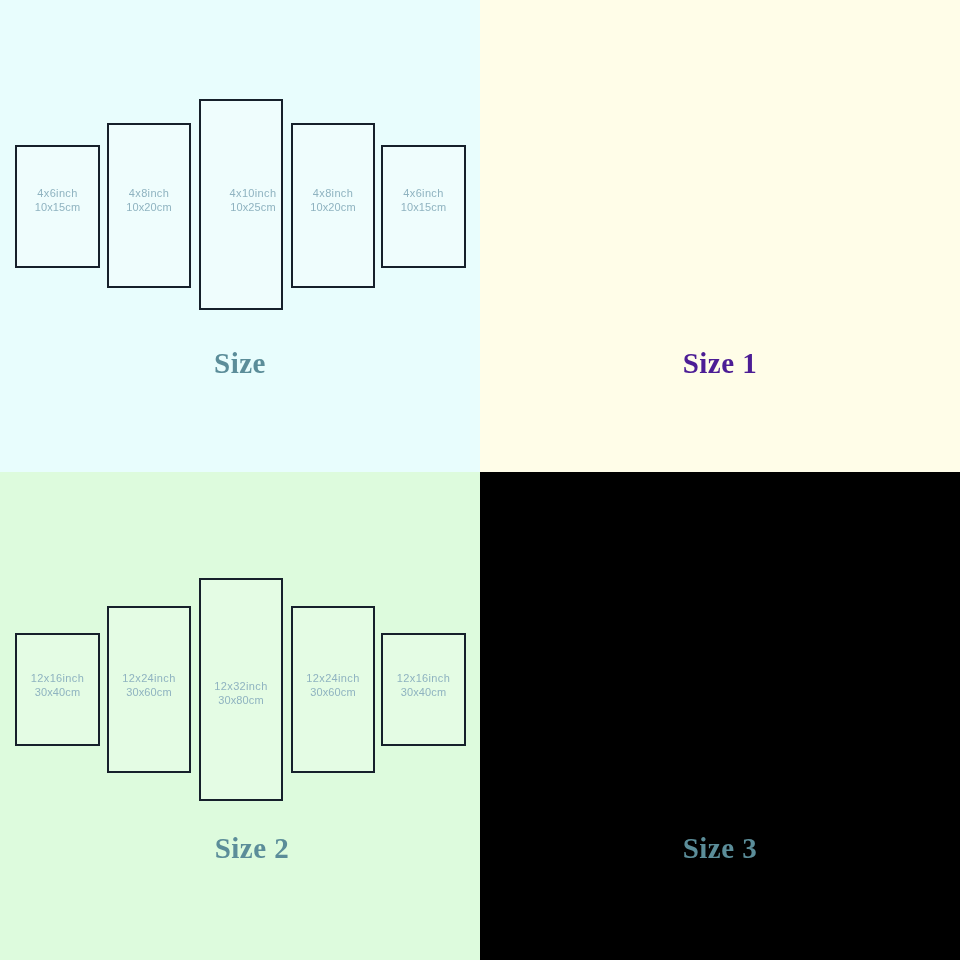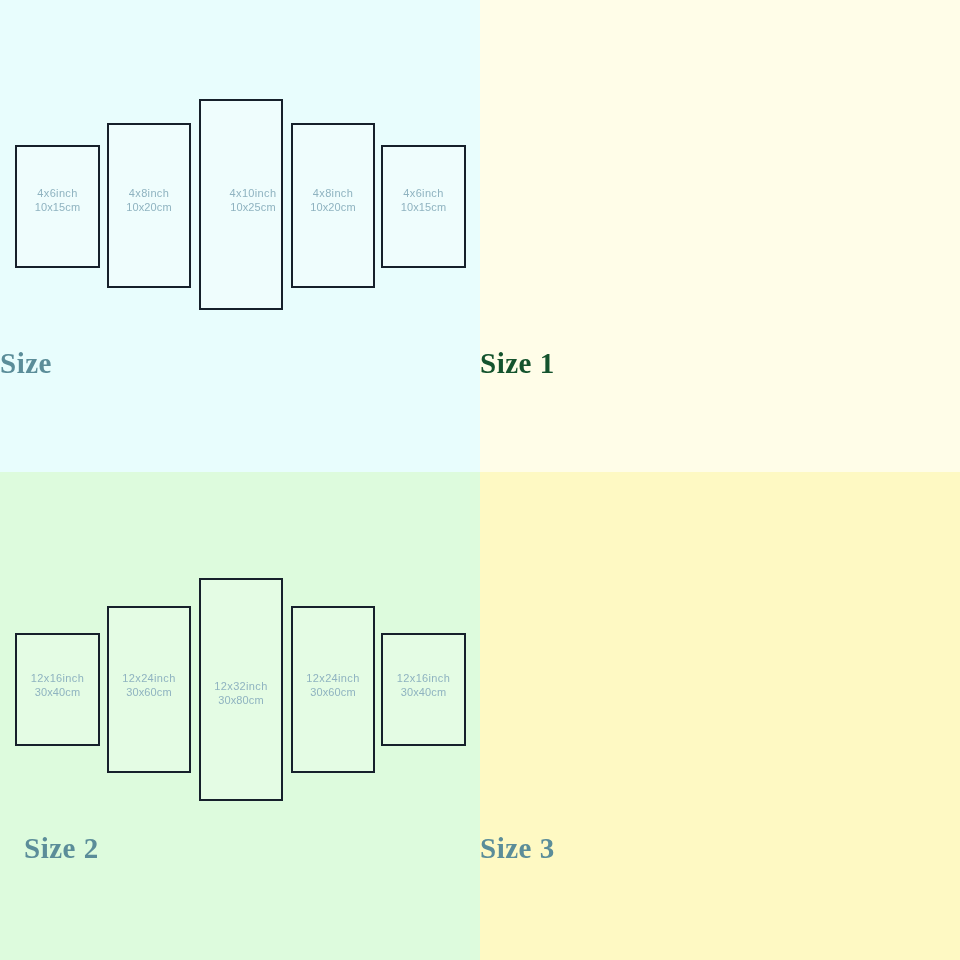--- a/index.html
+++ b/index.html
@@ -31,21 +31,21 @@
     color:#8fb3c0;
     white-space:nowrap;
     letter-spacing:0.1px;
   }
   .panel-label .ln{display:block;}
   .panel-label .ln-in{letter-spacing:0.35px;}
 
   .quad-title{
     position:absolute;
     left:0;right:0;
-    text-align:left;
+    text-align:center;
     font-family:"Liberation Serif",serif;
     font-weight:bold;
     font-size:29px;
     color:#5b8d99;
     letter-spacing:0.5px;
   }
 </style>
 </head>
 <body>
 
@@ -72,21 +72,21 @@
         <span class="ln">10x20cm</span>
       </div>
       <div class="panel" style="left: 381px; top: 145px; width: 85px; height: 123px; background: rgb(239, 253, 253); border-color: rgb(22, 32, 43);"></div>
       <div class="panel-label" style="left: 381px; width: 85px; top: 187px; color: rgb(143, 179, 192);">
         <span class="ln ln-in">4x6inch</span>
         <span class="ln">10x15cm</span>
       </div>
       <div class="quad-title" style="top: 347px; color: rgb(91, 141, 153);">Size</div>
     </div>
   <div class="quadrant" id="q1" style="background: rgb(255, 253, 232);">
-      <div class="quad-title" style="top: 347px; color: #14532d;">Size 1</div>
+      <div class="quad-title" style="top: 347px; color: #4c1d95;">Size 1</div>
     </div>
   <div class="quadrant" id="q2" style="background: rgb(221, 251, 221);">
       <div class="panel" style="left: 15px; top: 161px; width: 85px; height: 113px; background: rgb(228, 252, 228); border-color: rgb(22, 32, 43);"></div>
       <div class="panel-label" style="left: 15px; width: 85px; top: 200px; color: rgb(143, 179, 192);">
         <span class="ln ln-in">12x16inch</span>
         <span class="ln">30x40cm</span>
       </div>
       <div class="panel" style="left: 107px; top: 134px; width: 84px; height: 167px; background: rgb(228, 252, 228); border-color: rgb(22, 32, 43);"></div>
       <div class="panel-label" style="left: 107px; width: 84px; top: 200px; color: rgb(143, 179, 192);">
         <span class="ln ln-in">12x24inch</span>
@@ -102,16 +102,16 @@
         <span class="ln ln-in">12x24inch</span>
         <span class="ln">30x60cm</span>
       </div>
       <div class="panel" style="left: 381px; top: 161px; width: 85px; height: 113px; background: rgb(228, 252, 228); border-color: rgb(22, 32, 43);"></div>
       <div class="panel-label" style="left: 381px; width: 85px; top: 200px; color: rgb(143, 179, 192);">
         <span class="ln ln-in">12x16inch</span>
         <span class="ln">30x40cm</span>
       </div>
       <div class="quad-title" style="top: 360px; color: rgb(91, 141, 153); padding-left: 24px;">Size 2</div>
     </div>
-  <div class="quadrant" id="q3" style="background: #fef9c3;">
+  <div class="quadrant" id="q3" style="background: #000000;">
       <div class="quad-title" style="top: 360px; color: rgb(91, 141, 153);">Size 3</div>
     </div>
 </div>
 
 </body></html>

